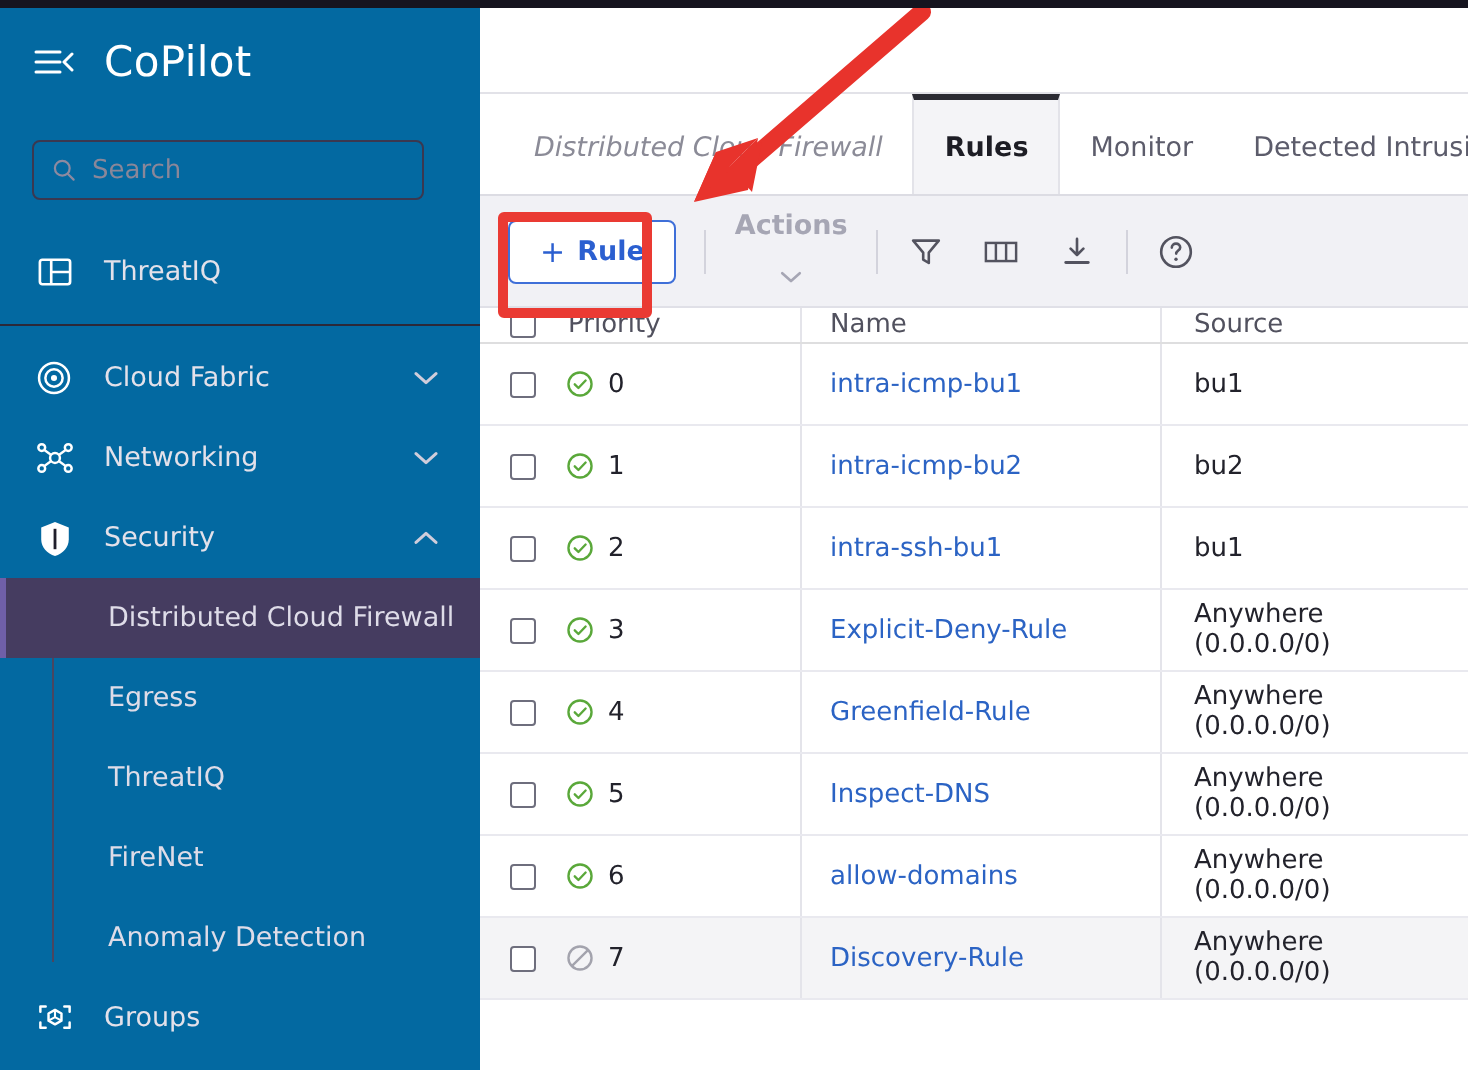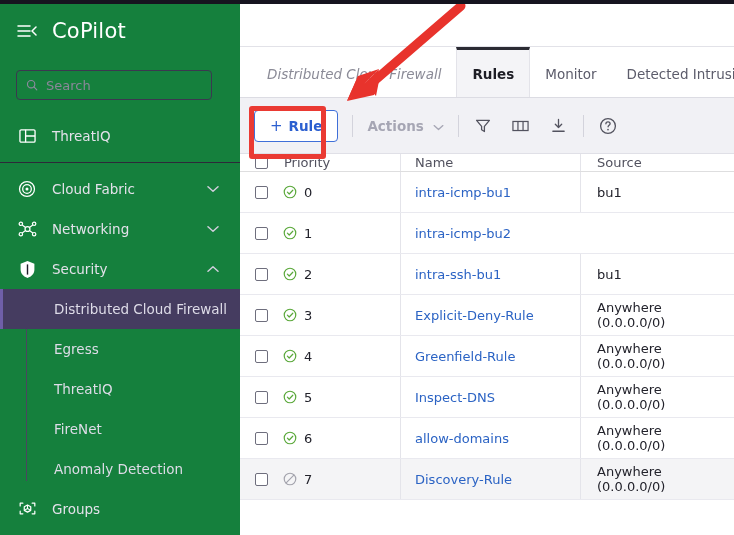--- a/index.html
+++ b/index.html
@@ -28,21 +28,21 @@
     background: #16141f;
     z-index: 40;
   }
 
   
   .sidebar {
     position: absolute;
     top: 0; left: 0;
     width: 240px;
     height: 535px;
-    background: #15803d;
+    background: #0369a1;
     color: #e9e7ee;
     overflow: hidden;
   }
 
   .brand {
     display: flex;
     align-items: center;
     height: 62px;
     padding: 0 16px;
     gap: 14px;
@@ -223,20 +223,21 @@
     width: 1px; height: 22px;
     background: #d3d3dc;
     margin: 0 14px;
   }
   .tb-actions {
     display: flex; align-items: center; gap: 9px;
     color: #a6a6b4;
     font-size: 13.5px;
     font-weight: 700;
     cursor: default;
+    flex-direction: column;
   }
   .tb-icons { display: flex; align-items: center; gap: 18px; }
   .tb-icon {
     width: 20px; height: 20px;
     display: flex; align-items: center; justify-content: center;
     color: #53535f;
     cursor: pointer;
   }
   .tb-help { color: #53535f; }
 
@@ -549,20 +550,23 @@
                 <svg width="14" height="14" viewBox="0 0 16 16" fill="none">
                   <circle cx="8" cy="8" r="6.6" stroke="#5aa83a" stroke-width="1.35"></circle>
                   <path d="M5 8.2l2.1 2.1L11.2 6" stroke="#5aa83a" stroke-width="1.35" stroke-linecap="round" stroke-linejoin="round"></path>
                 </svg>
               </span>
               <span>1</span>
             </div>
             <div class="c-name">
               <span>intra-icmp-bu2</span>
             </div>
+            <div class="c-source">
+              <span>bu2</span>
+            </div>
           </div>
           <div class="t-row">
             <div class="c-check">
               <span class="cbox"></span>
             </div>
             <div class="c-priority">
               <span class="status-ic">
                 <svg width="14" height="14" viewBox="0 0 16 16" fill="none">
                   <circle cx="8" cy="8" r="6.6" stroke="#5aa83a" stroke-width="1.35"></circle>
                   <path d="M5 8.2l2.1 2.1L11.2 6" stroke="#5aa83a" stroke-width="1.35" stroke-linecap="round" stroke-linejoin="round"></path>

